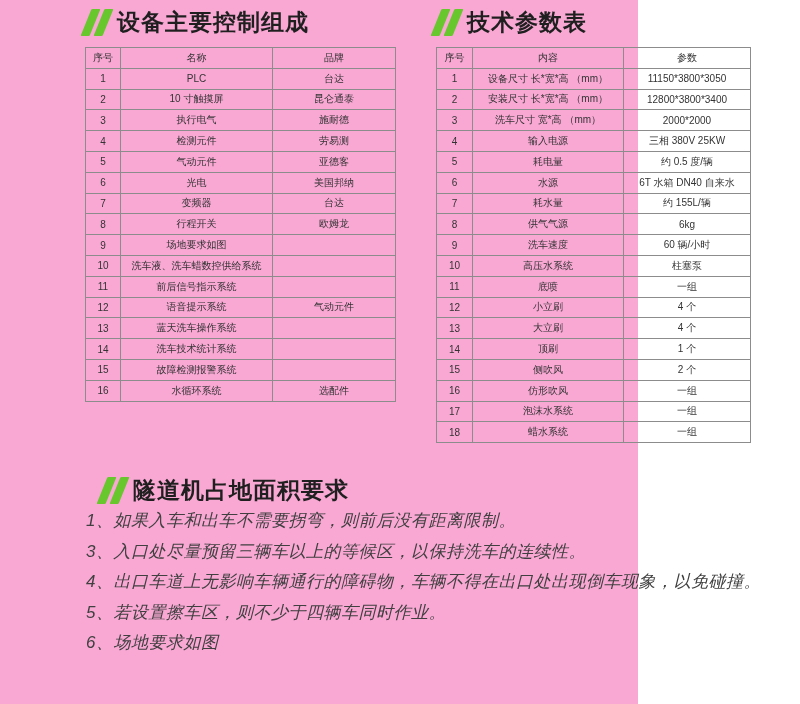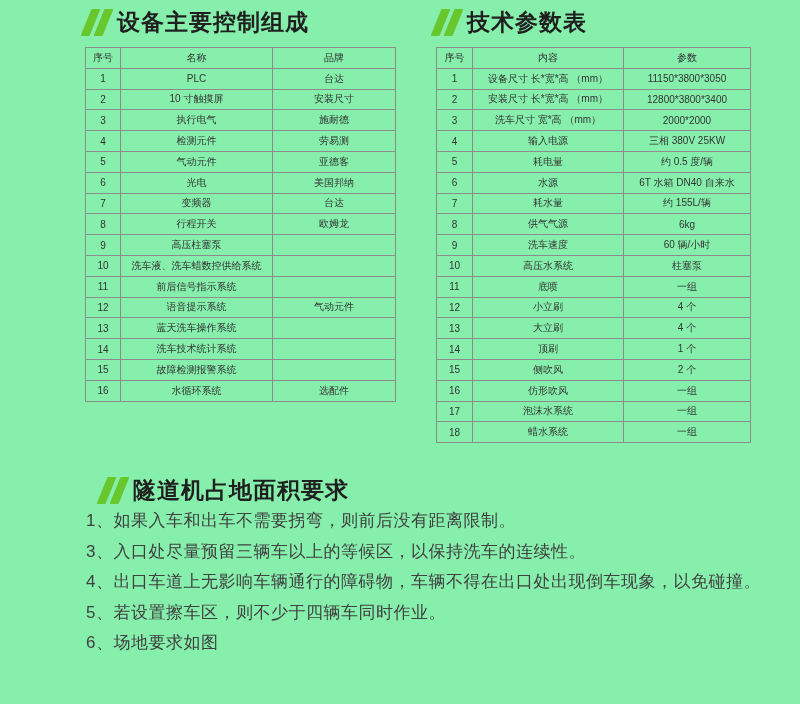--- a/index.html
+++ b/index.html
@@ -4,42 +4,42 @@
 <style>
   :root{
     --green:#69C72E;
     --border:#8c8c8c;
     --txt:#333333;
     --title:#1f1f1f;
   }
   *{margin:0;padding:0;box-sizing:border-box;}
   html,body{width:800px;height:704px;background:#ffffff;overflow:hidden;
     font-family:"Liberation Sans","DejaVu Sans",sans-serif;}
-  .canvas{position:relative;width:800px;height:704px;background:#86efac;}
+  .canvas{position:relative;width:638px;height:704px;background:#f9a8d4;}
 
   
   .sec-title{position:absolute;display:flex;align-items:center;color:var(--title);
     font-size:23px;font-weight:bold;letter-spacing:1px;white-space:nowrap;}
   .slashes{display:inline-flex;gap:4px;margin-right:9px;}
   .slashes i{display:block;width:9px;height:27px;background:var(--green);
     transform:skewX(-22deg);border-radius:1px;}
 
   
   table.spec{position:absolute;border-collapse:collapse;table-layout:fixed;
     font-size:10px;color:var(--txt);}
   table.spec th,table.spec td{border:1px solid var(--border);text-align:center;
     vertical-align:middle;height:20.8px;font-weight:normal;padding:0 2px;
     white-space:nowrap;overflow:hidden;}
   #left-table{left:85px;top:47px;width:310px;}
   #right-table{left:436px;top:47px;width:314px;}
 
   
   .req-list{position:absolute;left:86px;top:506px;width:690px;list-style:none;}
   .req-list li{font-size:17px;color:#404040;line-height:30.6px;
-    letter-spacing:0.5px;white-space:nowrap;}
+    letter-spacing:0.5px;white-space:nowrap;font-style:italic;}
 </style>
 </head>
 <body>
 
 <div class="canvas">
 
   <div class="sec-title" style="left:86px;top:7px;">
     <span class="slashes">
         <i></i>
         <i></i>
@@ -70,21 +70,21 @@
       </thead>
       <tbody>
         <tr>
           <td>1</td>
           <td>PLC</td>
           <td>台达</td>
         </tr>
         <tr>
           <td>2</td>
           <td>10 寸触摸屏</td>
-          <td>安装尺寸</td>
+          <td>昆仑通泰</td>
         </tr>
         <tr>
           <td>3</td>
           <td>执行电气</td>
           <td>施耐德</td>
         </tr>
         <tr>
           <td>4</td>
           <td>检测元件</td>
           <td>劳易测</td>
@@ -104,21 +104,21 @@
           <td>变频器</td>
           <td>台达</td>
         </tr>
         <tr>
           <td>8</td>
           <td>行程开关</td>
           <td>欧姆龙</td>
         </tr>
         <tr>
           <td>9</td>
-          <td>高压柱塞泵</td>
+          <td>场地要求如图</td>
           <td></td>
         </tr>
         <tr>
           <td>10</td>
           <td>洗车液、洗车蜡数控供给系统</td>
           <td></td>
         </tr>
         <tr>
           <td>11</td>
           <td>前后信号指示系统</td>

